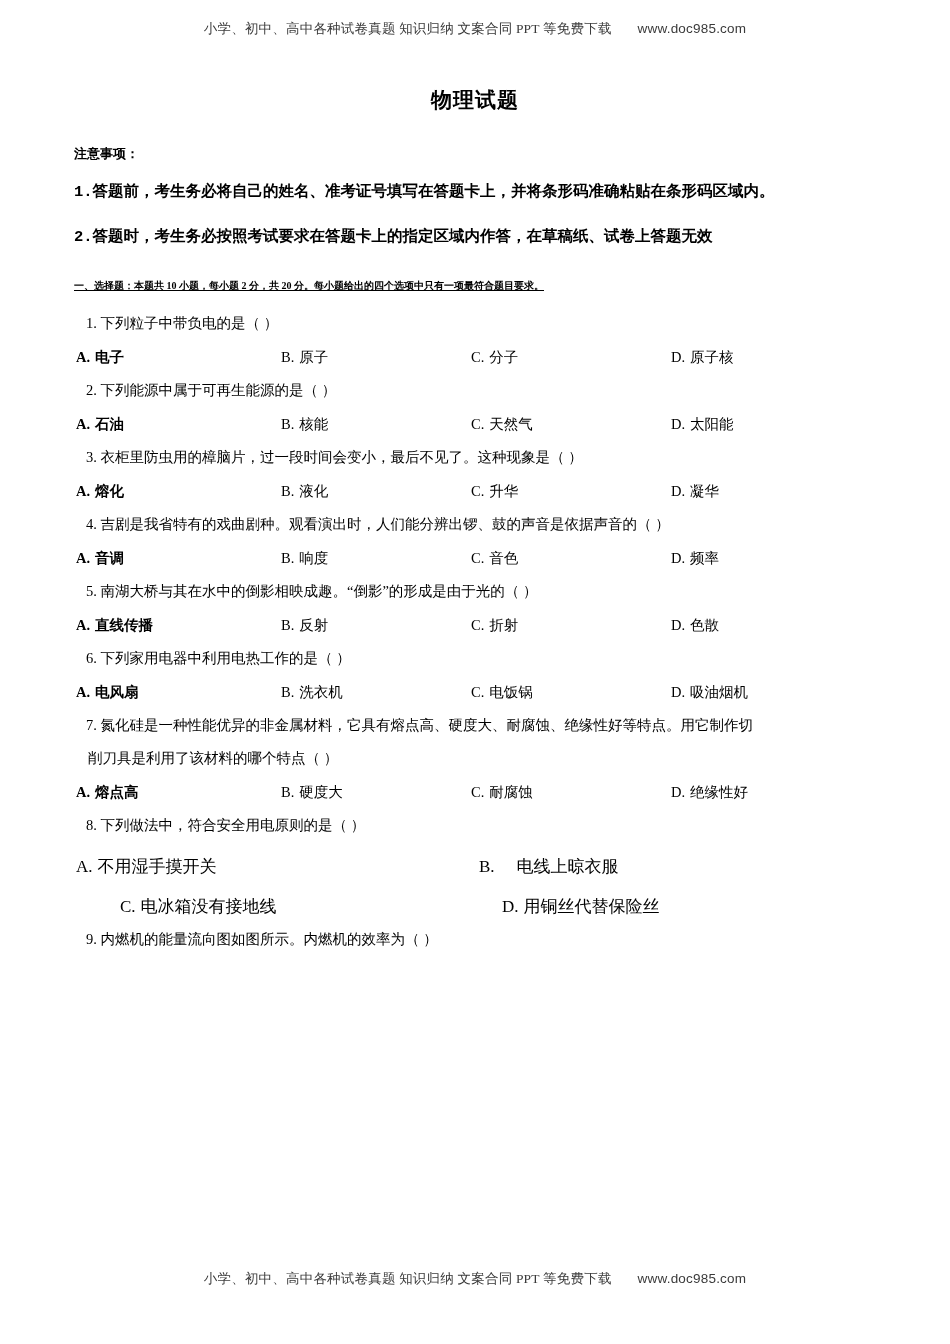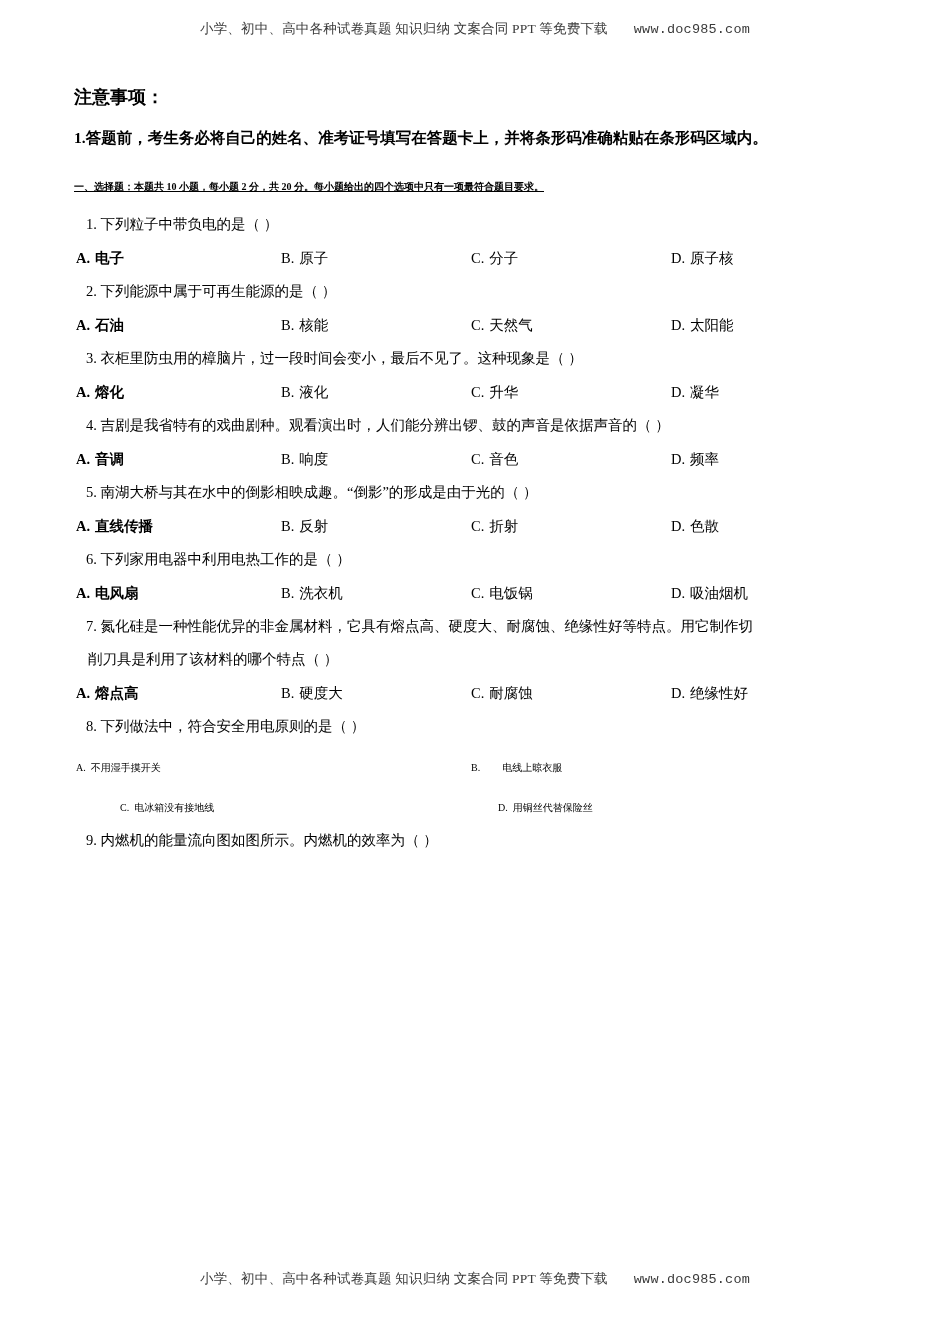--- a/index.html
+++ b/index.html
@@ -32,21 +32,21 @@
     font-size: 13.5px;
     color: #3a3a3a;
     letter-spacing: 0.2px;
     white-space: nowrap;
   }
   .watermark .wm-gap {
     display: inline-block;
     width: 26px;
   }
   .watermark .wm-url {
-    font-family: Liberation Mono, monospace;
+    font-family: Liberation Sans, sans-serif;
     margin-top: 44px;
   }
   #wm-top { top: 20px; }
   #wm-bottom { top: 1270px; }
 
   
   .content {
     position: absolute;
     left: 74px;
     top: 88px;
@@ -57,31 +57,32 @@
     text-align: center;
     font-size: 21px;
     font-weight: bold;
     letter-spacing: 1px;
     margin: 0 0 34px 0;
     line-height: 1.2;
   }
 
   
   .notice-head {
-    font-size: 18px;
+    font-size: 13px;
     font-weight: bold;
     line-height: 1.1;
     margin-bottom: 8px;
   }
   .notice-item {
     font-size: 15.5px;
     font-weight: bold;
     line-height: 30px;
     margin-bottom: 0;
     text-align: justify;
+    font-family: Liberation Mono, monospace;
   }
 
   .section-head {
     font-size: 10px;
     font-weight: bold;
     line-height: 30px;
     margin-top: 19px;
     text-align: justify;
     text-decoration: underline;
   }
@@ -113,44 +114,47 @@
   }
   .opt-a { width: 205px; padding-left: 2px; font-weight: bold; }
   .opt-b { width: 190px; }
   .opt-c { width: 200px; }
   .opt-d { width: 200px; }
 
   
   .opts-2col {
     display: flex;
     margin-top: 20px;
-    font-size: 10px;
-    line-height: 21px;
+    font-size: 17px;
+    line-height: 21px;
+    gap: 8px;
   }
   .opts-2col.row2 { margin-top: 19px; margin-left: 44px; }
   .opt-half-1 { width: 395px; padding-left: 2px; }
   .opt-half-2 { width: 395px; }
   .lbl-gap { display: inline-block; width: 22px; }
   .lbl-gap-sm { display: inline-block; width: 5px; }
 </style>
 </head>
 <body>
 
 <div class="page">
 
   <div class="watermark" id="wm-top">
     <span>小学、初中、高中各种试卷真题 知识归纳 文案合同 PPT 等免费下载</span><span class="wm-gap"></span><span class="wm-url">www.doc985.com</span>
   </div>
 
   <div class="content">
 
+    <h1 class="doc-title">物理试题</h1>
 
     <div>
       <div class="notice-head">注意事项：</div>
       <p class="notice-item">1.答题前，考生务必将自己的姓名、准考证号填写在答题卡上，并将条形码准确粘贴在条形码区域内。</p>
+      <p class="notice-item">2.答题时，考生务必按照考试要求在答题卡上的指定区域内作答，在草稿纸、试卷上答题无效</p>
     </div>
 
     <p class="section-head">一、选择题：本题共 10 小题，每小题 2 分，共 20 分。每小题给出的四个选项中只有一项最符合题目要求。</p>
 
     <div class="qblock">
       <p class="qtext"><span>1.</span> <span>下列粒子中带负电的是（        ）</span></p>
       <div class="opts">
         <div class="opt opt-a"><span>A.</span><span class="lbl-gap-sm"></span><span>电子</span></div>
         <div class="opt opt-b"><span>B.</span><span class="lbl-gap-sm"></span><span>原子</span></div>
         <div class="opt opt-c"><span>C.</span><span class="lbl-gap-sm"></span><span>分子</span></div>

